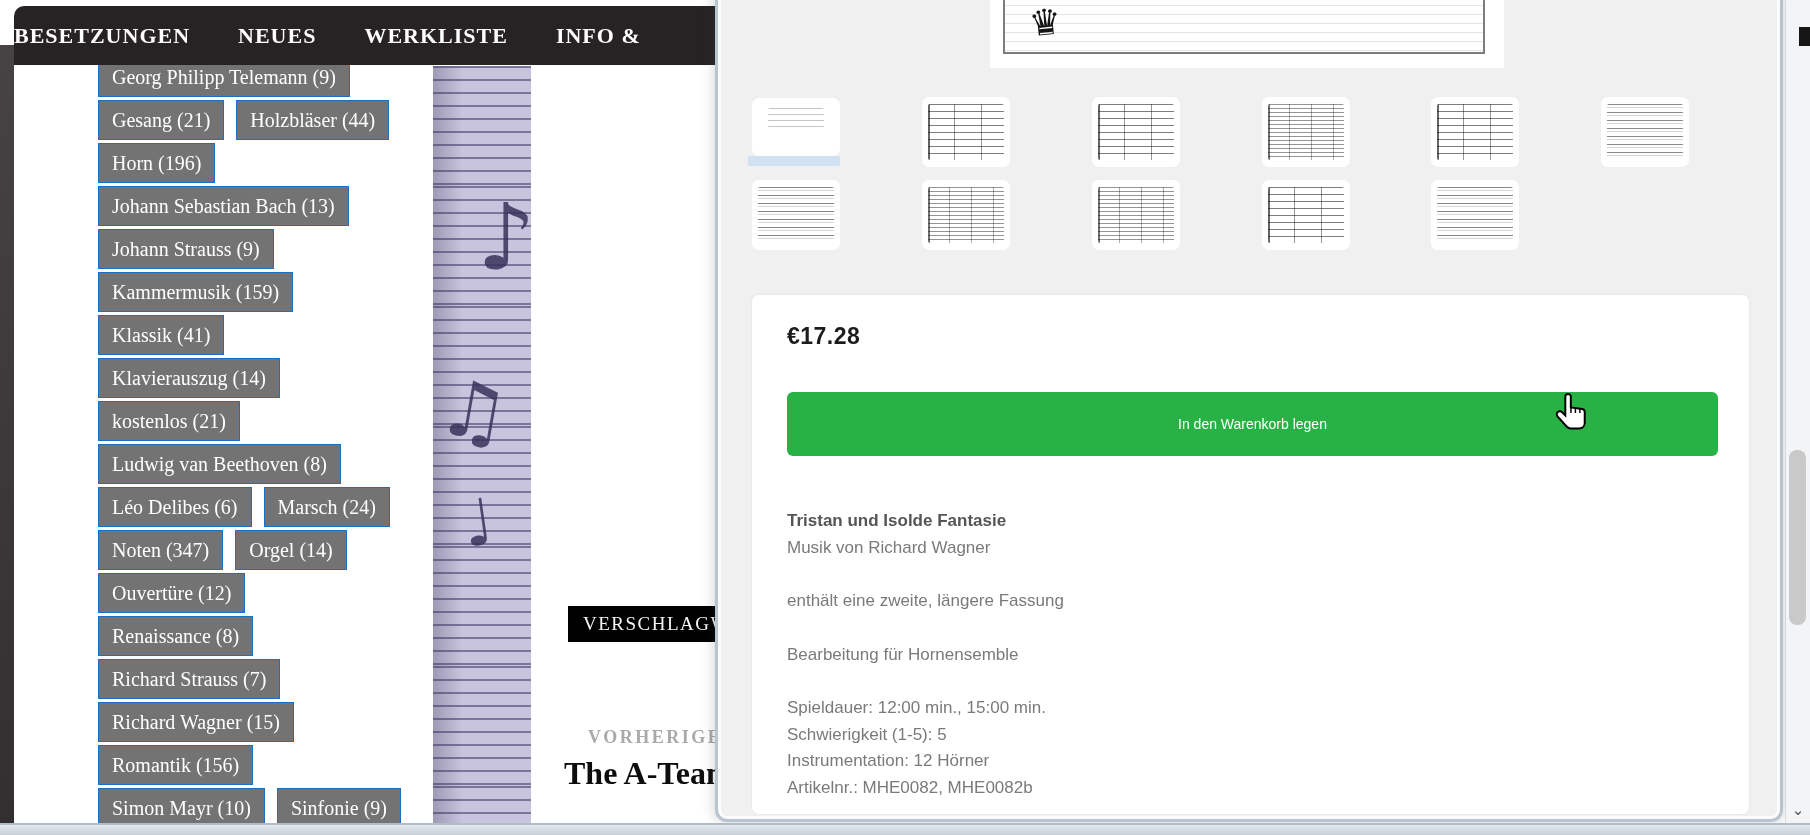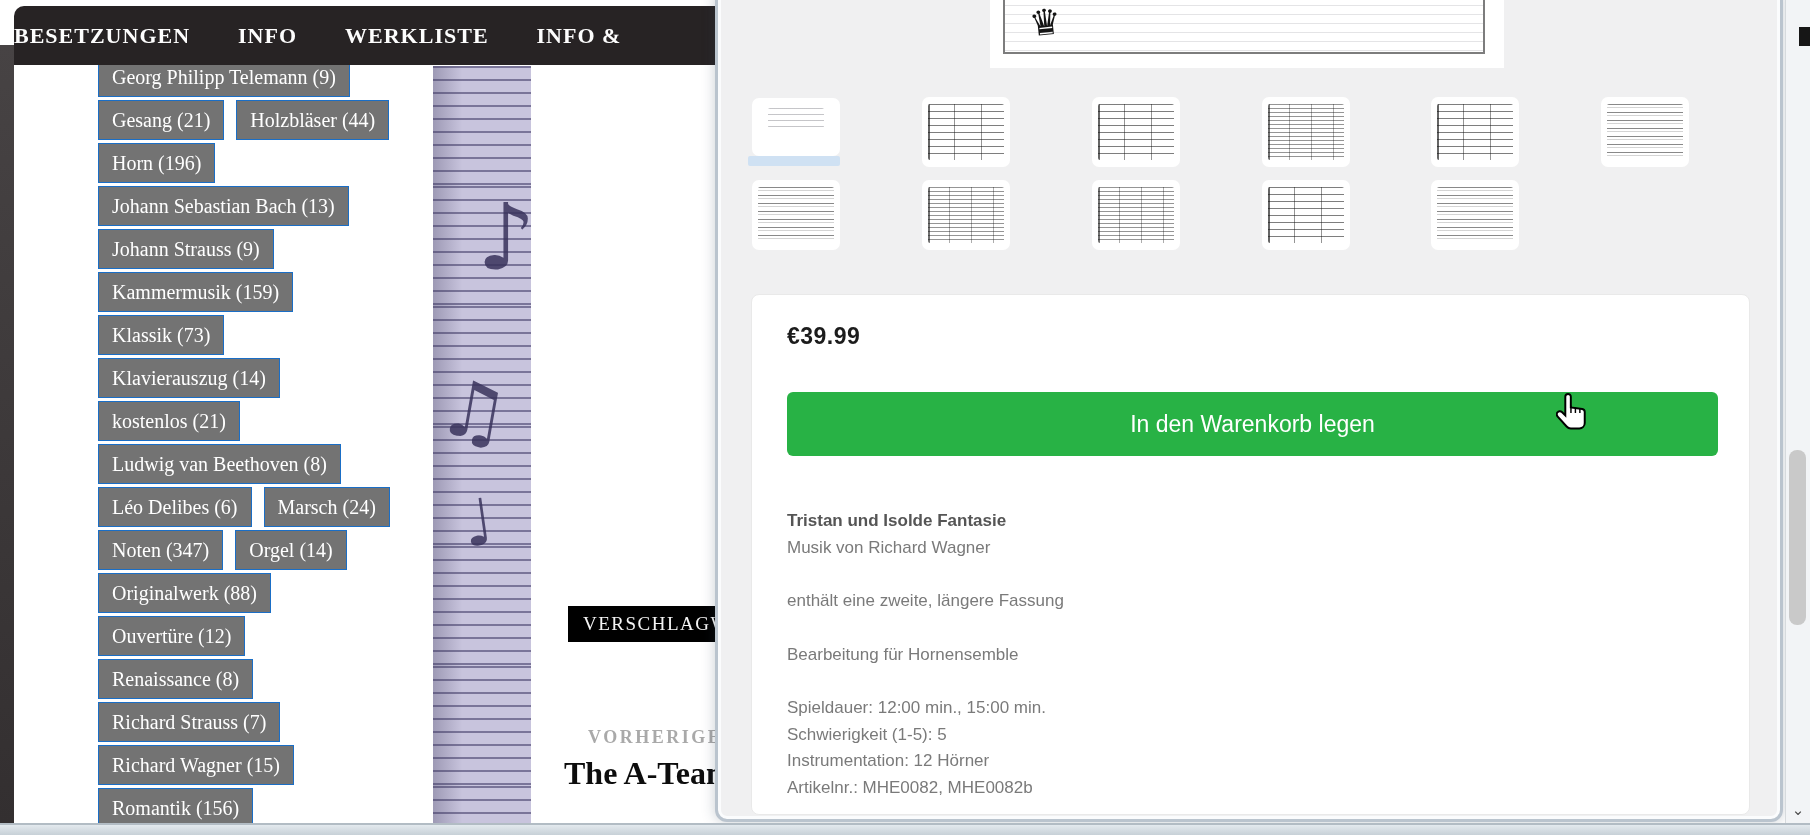--- a/index.html
+++ b/index.html
@@ -119,21 +119,21 @@
     position:absolute;left:33px;top:303px;width:999px;height:521px;
     background:#ffffff;border:1px solid #e9e9e9;border-radius:8px;box-sizing:border-box;
   }
   .price{
     position:absolute;left:35px;top:28px;color:#1c1c1c;
     font-size:23px;font-weight:bold;letter-spacing:.5px;
   }
   .cart-btn{
     position:absolute;left:35px;top:97px;width:931px;height:64px;
     background:#28b245;border:none;border-radius:6px;cursor:pointer;
-    color:#ffffff;font-size:23px;font-family:"Liberation Sans",sans-serif;
+    color:#ffffff;font-size:14px;font-family:"Liberation Sans",sans-serif;
   }
   .files-info{
     position:absolute;left:35px;top:172px;width:931px;text-align:center;
     color:#9b9b9b;font-size:14px;
   }
   .desc{
     position:absolute;left:35px;top:213px;color:#7a7a7a;font-size:17px;line-height:26.5px;
   }
   .desc p{margin:0 0 27px 0;}
   .desc .prod-title{color:#555555;font-weight:bold;text-align:right;}
@@ -168,21 +168,21 @@
 
 <div class="left-dark-strip"></div>
 <div class="music-bg">
   <span class="bgnote" style="left:44px;top:118px;font-size:92px;">♪</span>
   <span class="bgnote" style="left:6px;top:300px;font-size:78px;transform:rotate(10deg);">♫</span>
   <span class="bgnote" style="left:30px;top:420px;font-size:64px;transform:rotate(-8deg);">♩</span>
 </div>
 
 <div class="main-nav">
   <span class="nav-item">BESETZUNGEN</span>
-  <span class="nav-item">INFO</span>
+  <span class="nav-item">NEUES</span>
   <span class="nav-item">WERKLISTE</span>
   <span class="nav-item">INFO &amp;</span>
 </div>
 
 <div class="tag-cloud">
     <div class="tag-row">
       <span class="tag">Georg Philipp Telemann (9)</span>
     </div>
     <div class="tag-row">
       <span class="tag">Gesang (21)</span>
@@ -194,41 +194,38 @@
     <div class="tag-row">
       <span class="tag">Johann Sebastian Bach (13)</span>
     </div>
     <div class="tag-row">
       <span class="tag">Johann Strauss (9)</span>
     </div>
     <div class="tag-row">
       <span class="tag">Kammermusik (159)</span>
     </div>
     <div class="tag-row">
-      <span class="tag">Klassik (73)</span>
+      <span class="tag">Klassik (41)</span>
     </div>
     <div class="tag-row">
       <span class="tag">Klavierauszug (14)</span>
     </div>
     <div class="tag-row">
       <span class="tag">kostenlos (21)</span>
     </div>
     <div class="tag-row">
       <span class="tag">Ludwig van Beethoven (8)</span>
     </div>
     <div class="tag-row">
       <span class="tag">Léo Delibes (6)</span>
       <span class="tag">Marsch (24)</span>
     </div>
     <div class="tag-row">
       <span class="tag">Noten (347)</span>
       <span class="tag">Orgel (14)</span>
-    </div>
-    <div class="tag-row">
-      <span class="tag">Originalwerk (88)</span>
     </div>
     <div class="tag-row">
       <span class="tag">Ouvertüre (12)</span>
     </div>
     <div class="tag-row">
       <span class="tag">Renaissance (8)</span>
     </div>
     <div class="tag-row">
       <span class="tag">Richard Strauss (7)</span>
     </div>
@@ -253,21 +250,21 @@
     <div class="preview-page">
       <span class="ink-crown">♛</span>
     </div>
   </div>
 
   <div id="thumbRow1"></div>
   <div class="sel-indicator"></div>
   <div id="thumbRow2"></div>
 
   <div class="product-card">
-    <div class="price">€39.99</div>
+    <div class="price">€17.28</div>
     <button class="cart-btn">In den Warenkorb legen</button>
     <div class="desc">
       <p>
         <span class="prod-title">Tristan und Isolde Fantasie</span><br>
         <span>Musik von Richard Wagner</span>
       </p>
       <p>enthält eine zweite, längere Fassung</p>
       <p>Bearbeitung für Hornensemble</p>
       <div class="specs">
         <p>Spieldauer: 12:00 min., 15:00 min.</p>

